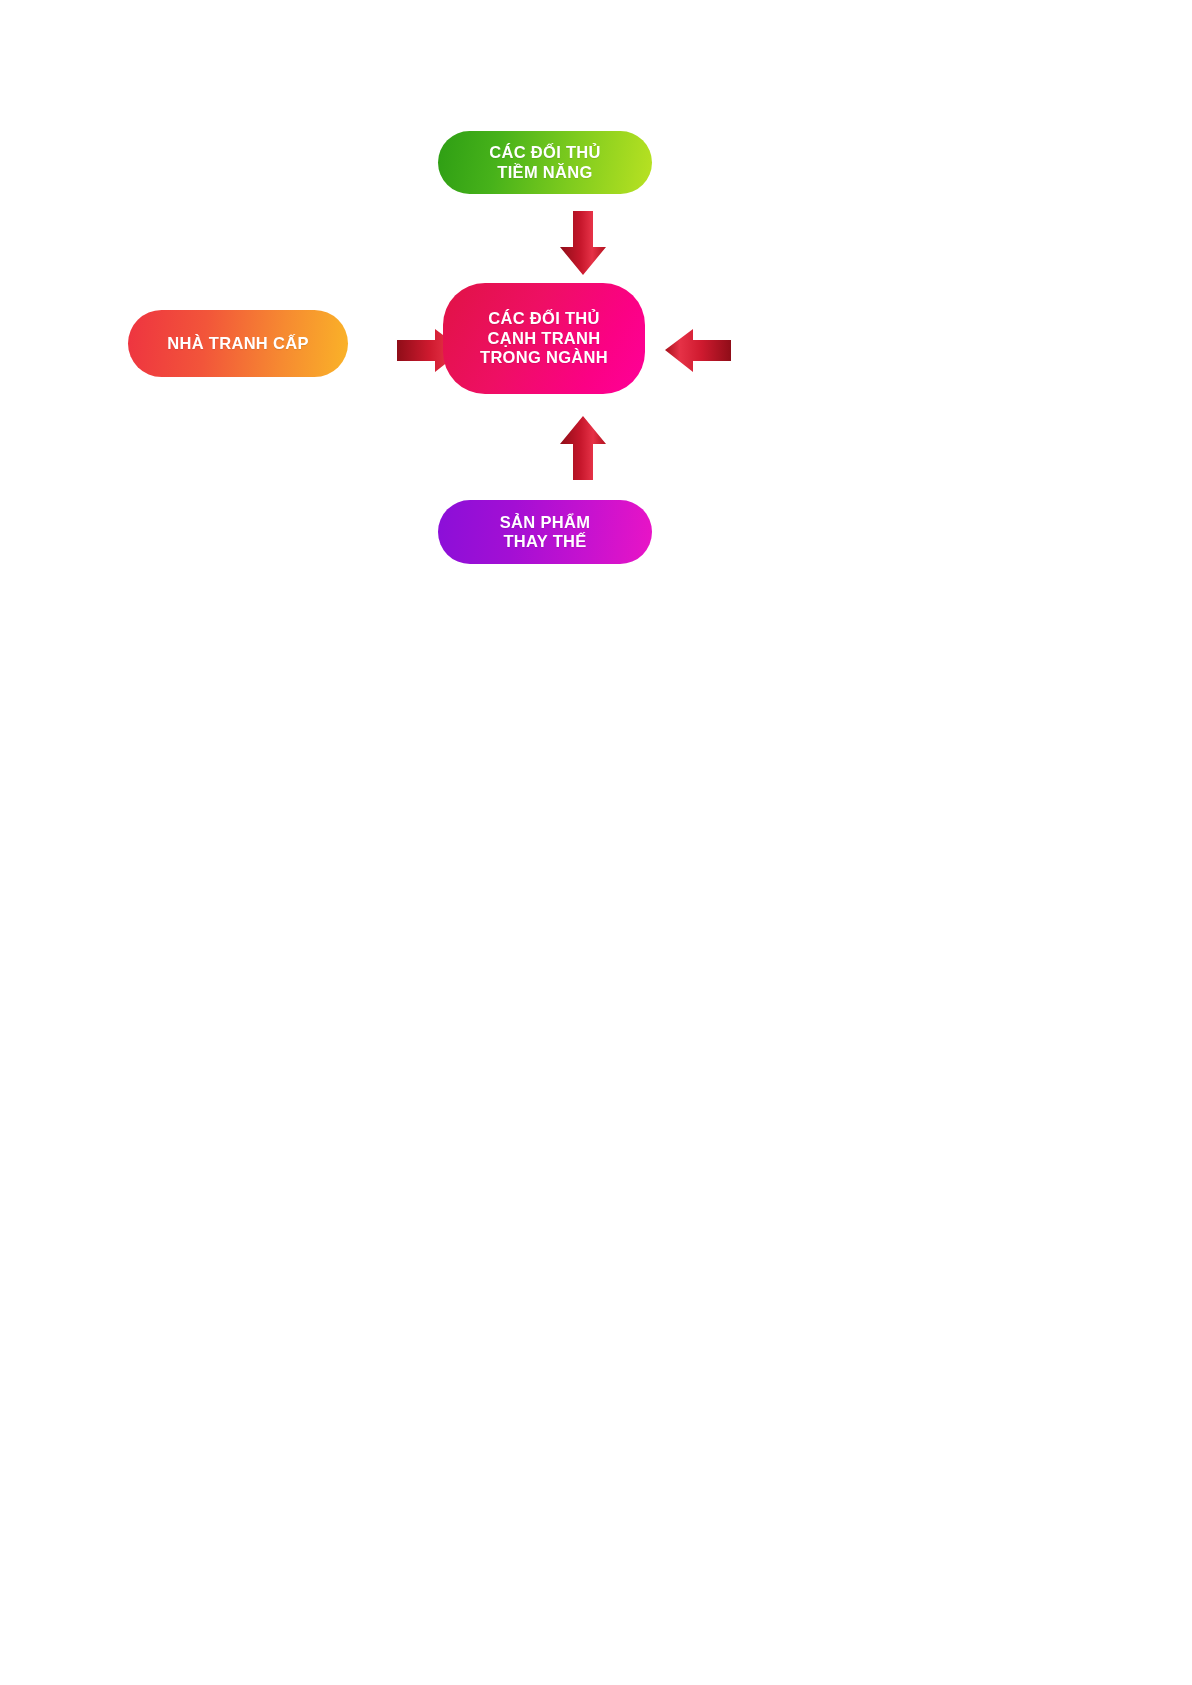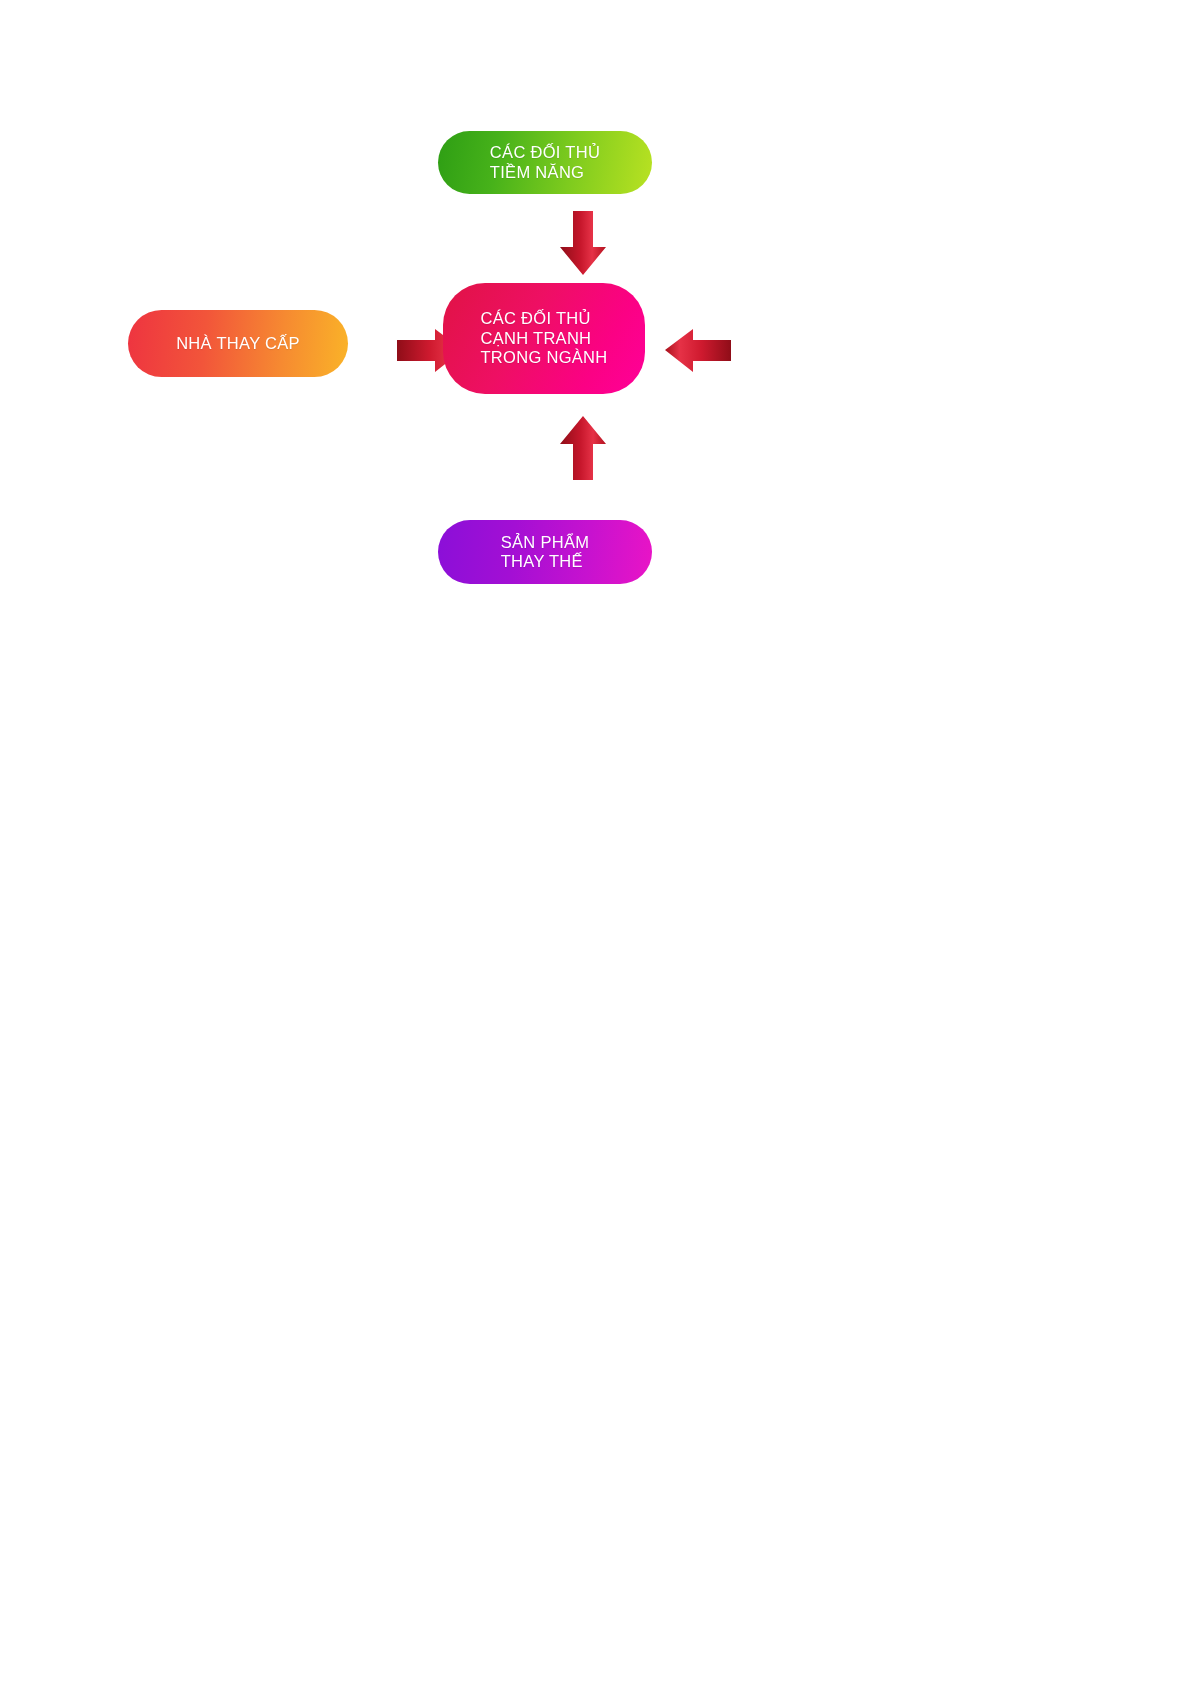--- a/index.html
+++ b/index.html
@@ -21,23 +21,23 @@
     width: 1192px;
     height: 1685px;
     background: #ffffff;
   }
 
   .node {
     position: absolute;
     display: flex;
     align-items: center;
     justify-content: center;
-    text-align: left;
+    text-align: center;
     color: #ffffff;
-    font-weight: 400;
+    font-weight: 700;
     letter-spacing: 0.3px;
     line-height: 1.18;
     box-sizing: border-box;
     padding: 2px 10px;
     text-shadow: 0 1px 1px rgba(0,0,0,0.10);
   }
 
   .node-label {
     display: block;
     white-space: pre-line;
@@ -83,21 +83,21 @@
     width: 218px;
     height: 67px;
     border-radius: 34px;
     background: linear-gradient(95deg, #4897ef 0%, #3fa8f2 40%, #2bc9ef 75%, #1ee0ee 100%);
     font-size: 16.5px;
   }
 
   
   #node-substitutes {
     left: 438px;
-    top: 520px;
+    top: 500px;
     width: 214px;
     height: 64px;
     border-radius: 32px;
     background: linear-gradient(95deg, #8b0fd8 0%, #a30fd4 35%, #c712cf 70%, #e914c6 100%);
     font-size: 16.5px;
   }
 
   
   .arrow {
     position: absolute;
@@ -127,21 +127,21 @@
           <stop offset="45%" stop-color="#c7172c"></stop>
           <stop offset="70%" stop-color="#e63247"></stop>
           <stop offset="100%" stop-color="#b3121f"></stop>
         </linearGradient>
       </defs>
       <path d="M43 0 L63 0 L63 36 L76 36 L53 64 L30 36 L43 36 Z" fill="url(#gradDown)"></path>
     </svg>
   </div>
 
   <div class="node" id="node-suppliers">
-    <span class="node-label">NHÀ THAY CẤP</span>
+    <span class="node-label">NHÀ TRANH CẤP</span>
   </div>
 
   <div class="arrow" id="arrow-suppliers-to-center">
     <svg width="100" height="50" viewBox="0 0 100 50">
       <defs>
         <linearGradient id="gradRight" x1="0" y1="0" x2="1" y2="0">
           <stop offset="0%" stop-color="#8f0d18"></stop>
           <stop offset="50%" stop-color="#cf1a2f"></stop>
           <stop offset="80%" stop-color="#e63247"></stop>
           <stop offset="100%" stop-color="#a8111c"></stop>

